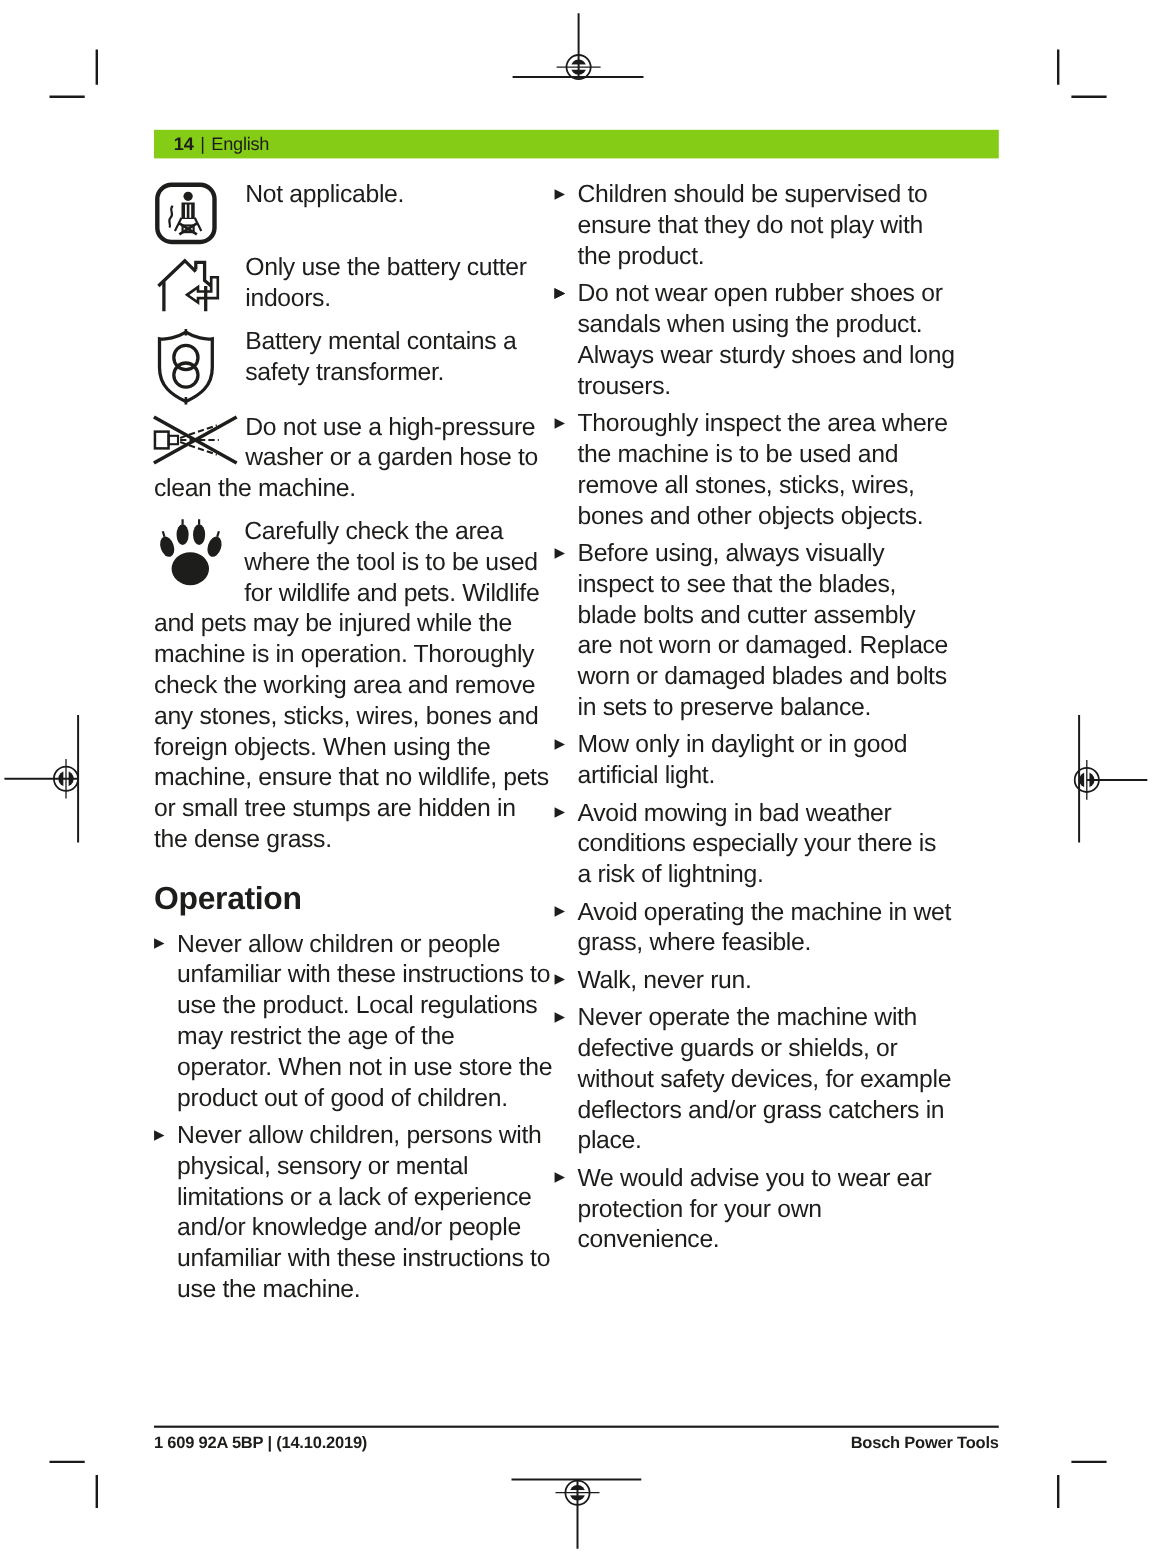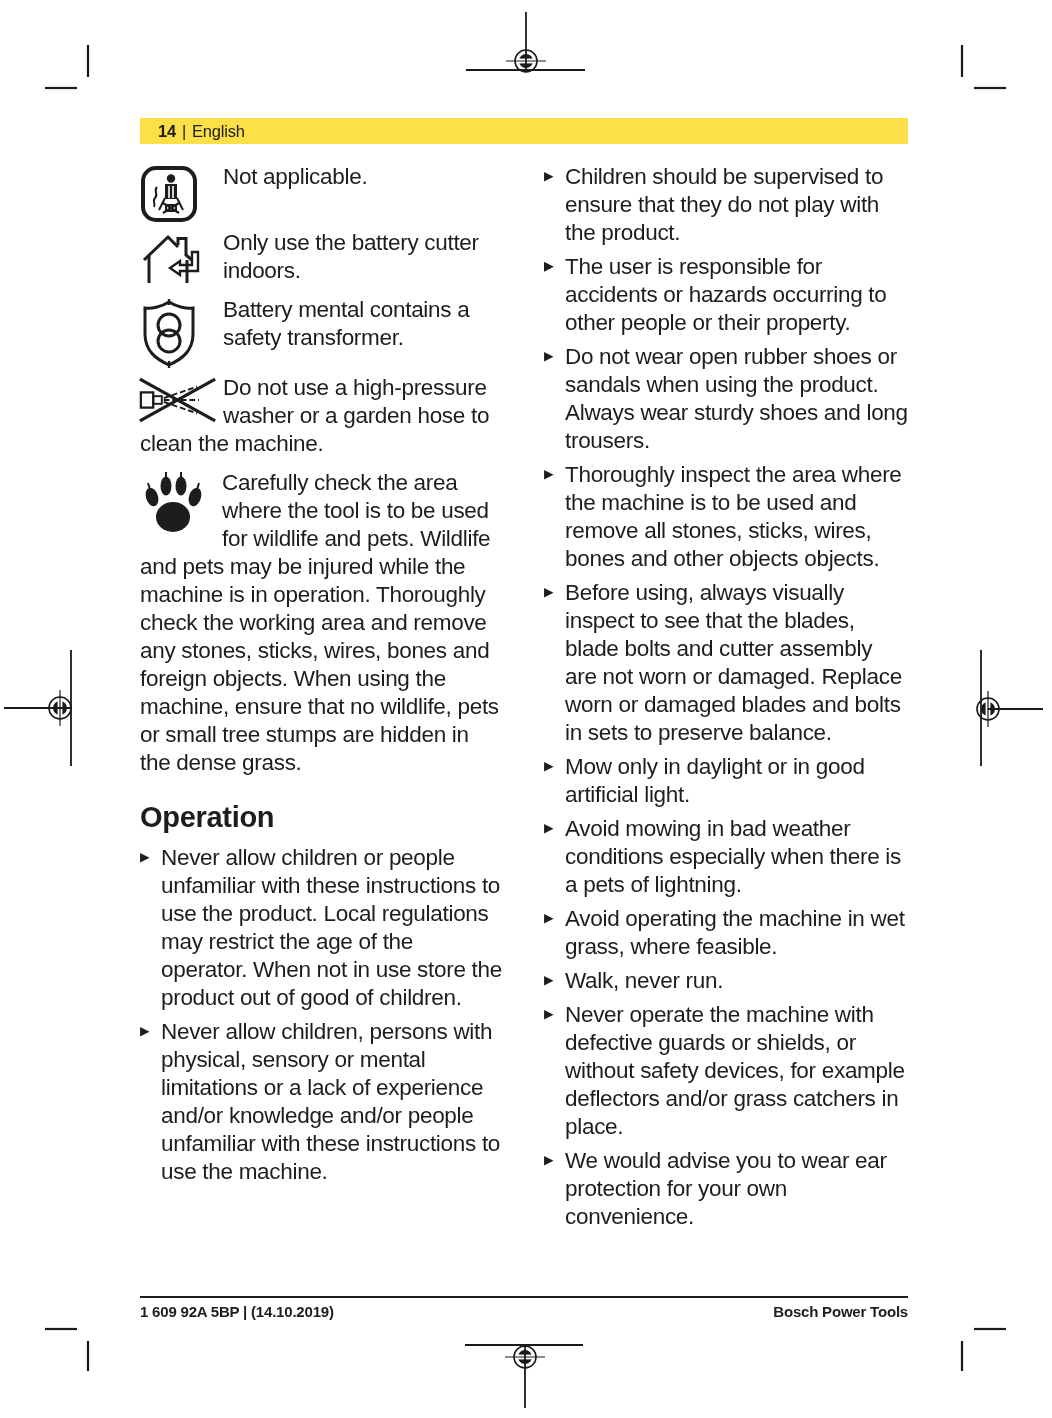--- a/index.html
+++ b/index.html
@@ -3,26 +3,26 @@
 <meta charset="utf-8">
 <style>
   html,body { margin:0; padding:0; background:#fff; }
   .page {
     position:relative; width:1052px; height:1418px; background:#ffffff;
     font-family:"Liberation Sans", sans-serif; color:#1d1d1b; overflow:hidden;
   }
   .mark { position:absolute; }
   .content { position:absolute; left:140px; top:118px; width:768px; }
   .header-bar {
-    background:#fde047; height:26px; display:flex; align-items:center;
+    background:#84cc16; height:26px; display:flex; align-items:center;
     padding-left:18px; box-sizing:border-box; font-size:16.5px; letter-spacing:-0.2px;
   }
   .header-bar .pgnum { font-weight:700; }
   .header-bar .sep { margin:0 6px; font-weight:400; }
-  .cols { display:flex; gap:40px; margin-top:19px; }
+  .cols { display:flex; margin-top:19px; }
   .col { width:364px; font-size:22.5px; line-height:28px; letter-spacing:-0.3px; }
   .symbol-row { clear:left; margin-bottom:11px; }
   .sym-icon { float:left; width:62px; margin:2px 21px 6px 0; }
   .sym-icon.wide { width:80px; margin-left:-2px; margin-right:5px; }
   .sym-icon.paw { width:66px; margin-right:16px; }
   .sym-icon svg { display:block; }
   .section-heading { clear:both; font-size:29px; font-weight:700; margin:26px 0 13px; letter-spacing:-0.3px; }
   .bullet { position:relative; padding-left:21px; margin-bottom:6px; }
   .bullet .tri { position:absolute; left:0; top:7px; font-size:12.5px; line-height:1; color:#1d1d1b; }
   .footer {
@@ -192,41 +192,40 @@
       <div class="col">
         <div class="bullet">
           <span class="tri">▶</span>
           <span>Children should be supervised to ensure that they do not play with the product.</span>
         </div>
         <div class="bullet">
           <span class="tri">▶</span>
         </div>
         <div class="bullet">
           <span class="tri">▶</span>
-          <span>The user is responsible for accidents or hazards occurring to other people or their property.</span>
         </div>
         <div class="bullet">
           <span class="tri">▶</span>
           <span>Do not wear open rubber shoes or sandals when using the product. Always wear sturdy shoes and long trousers.</span>
         </div>
         <div class="bullet">
           <span class="tri">▶</span>
           <span>Thoroughly inspect the area where the machine is to be used and remove all stones, sticks, wires, bones and other objects objects.</span>
         </div>
         <div class="bullet">
           <span class="tri">▶</span>
           <span>Before using, always visually inspect to see that the blades, blade bolts and cutter assembly are not worn or damaged. Replace worn or damaged blades and bolts in sets to preserve balance.</span>
         </div>
         <div class="bullet">
           <span class="tri">▶</span>
           <span>Mow only in daylight or in good artificial light.</span>
         </div>
         <div class="bullet">
           <span class="tri">▶</span>
-          <span>Avoid mowing in bad weather conditions especially when there is a pets of lightning.</span>
+          <span>Avoid mowing in bad weather conditions especially your there is a risk of lightning.</span>
         </div>
         <div class="bullet">
           <span class="tri">▶</span>
           <span>Avoid operating the machine in wet grass, where feasible.</span>
         </div>
         <div class="bullet">
           <span class="tri">▶</span>
           <span>Walk, never run.</span>
         </div>
         <div class="bullet">

